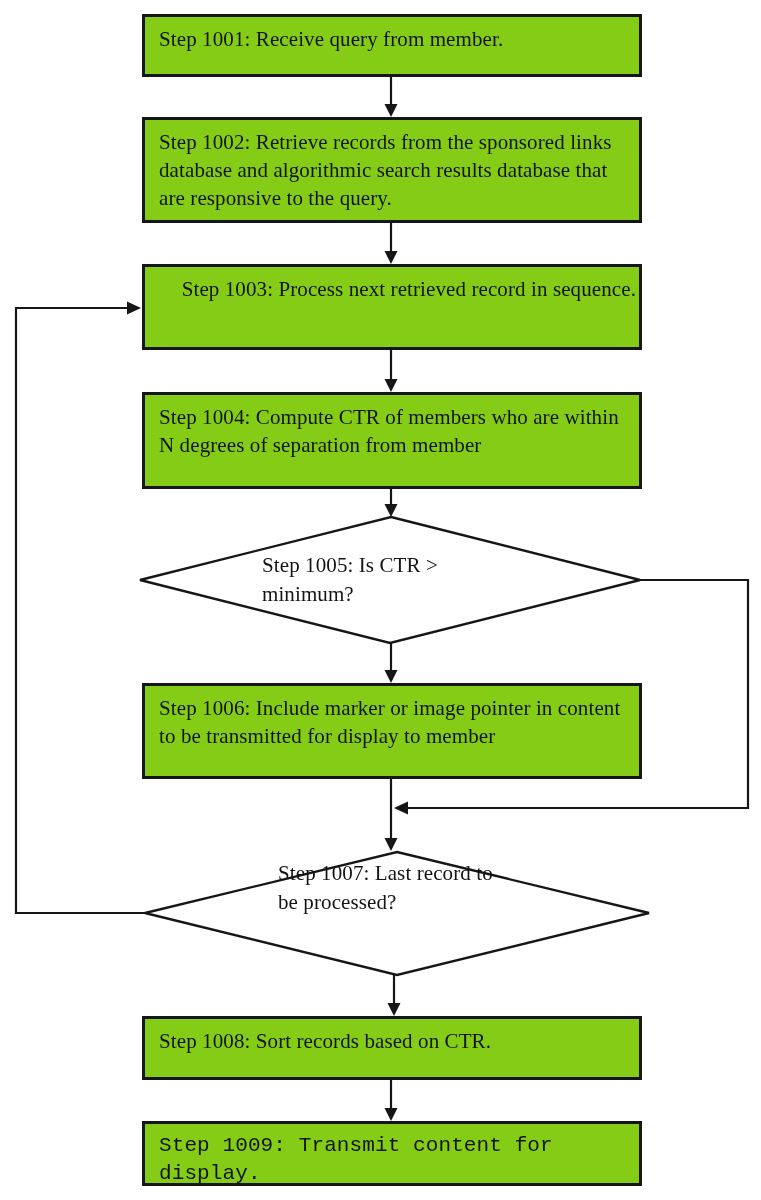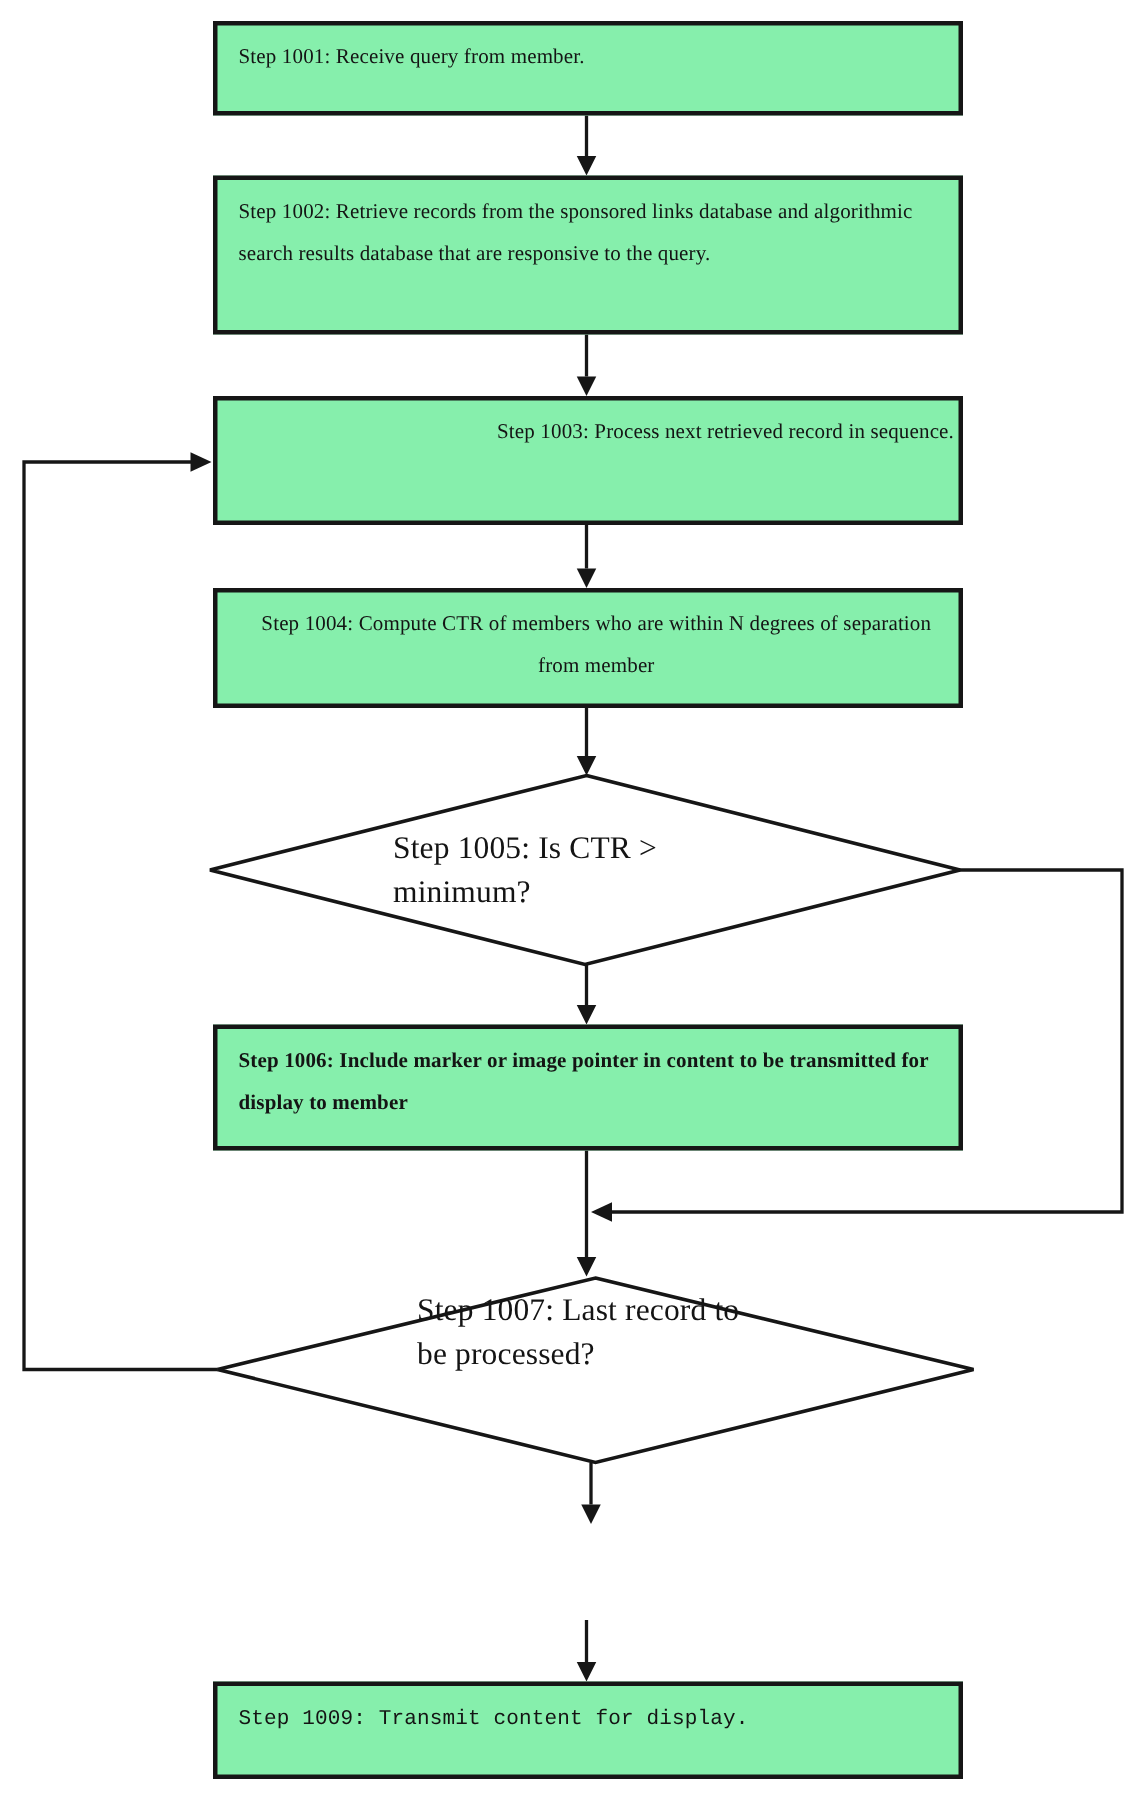--- a/index.html
+++ b/index.html
@@ -35,38 +35,38 @@
   .decision-shape {
     fill: #ffffff;
     stroke: #161616;
     stroke-width: 2.4;
   }
   .node.process {
     position: absolute;
     box-sizing: border-box;
     width: 500px;
     border: 3px solid #161616;
-    background: #86efac;
+    background: #84cc16;
     padding: 8px 3px 0 14px;
-    font-size: 14px;
+    font-size: 21px;
     line-height: 28px;
     letter-spacing: 0.1px;
   }
   .diamond-label {
     position: absolute;
     transform: translate(-50%, -50%);
     font-size: 21px;
     line-height: 29px;
     letter-spacing: 0.1px;
   }
   .n1001 { left: 142px; top: 14px;   height: 63px; }
   .n1002 { left: 142px; top: 117px;  height: 106px; }
   .n1003 { left: 142px; top: 264px;  height: 86px; text-align: right; }
-  .n1004 { left: 142px; top: 392px;  height: 80px; text-align: center; }
-  .n1006 { left: 142px; top: 683px;  height: 84px; font-weight: bold; }
+  .n1004 { left: 142px; top: 392px;  height: 97px; }
+  .n1006 { left: 142px; top: 683px;  height: 96px; }
   .n1008 { left: 142px; top: 1016px; height: 64px; }
   .n1009 { left: 142px; top: 1121px; height: 65px; font-family: Liberation Mono, monospace; }
   .l1005 { left: 391px; top: 580px; width: 258px; }
   .l1007 { left: 397px; top: 888px; width: 238px; }
 </style>
 </head>
 <body>
 
 <div class="canvas">
 
@@ -119,20 +119,23 @@
   </div>
 
   <div class="node process n1004">
     <span>Step 1004: Compute CTR of members who are within N degrees of separation from member</span>
   </div>
 
   <div class="node process n1006">
     <span>Step 1006: Include marker or image pointer in content to be transmitted for display to member</span>
   </div>
 
+  <div class="node process n1008">
+    <span>Step 1008: Sort records based on CTR.</span>
+  </div>
 
   <div class="node process n1009">
     <span>Step 1009: Transmit content for display.</span>
   </div>
 
   <div class="diamond-label l1005">Step 1005: Is CTR &gt; minimum?</div>
   <div class="diamond-label l1007">Step 1007: Last record to be processed?</div>
 
 </div>
 

